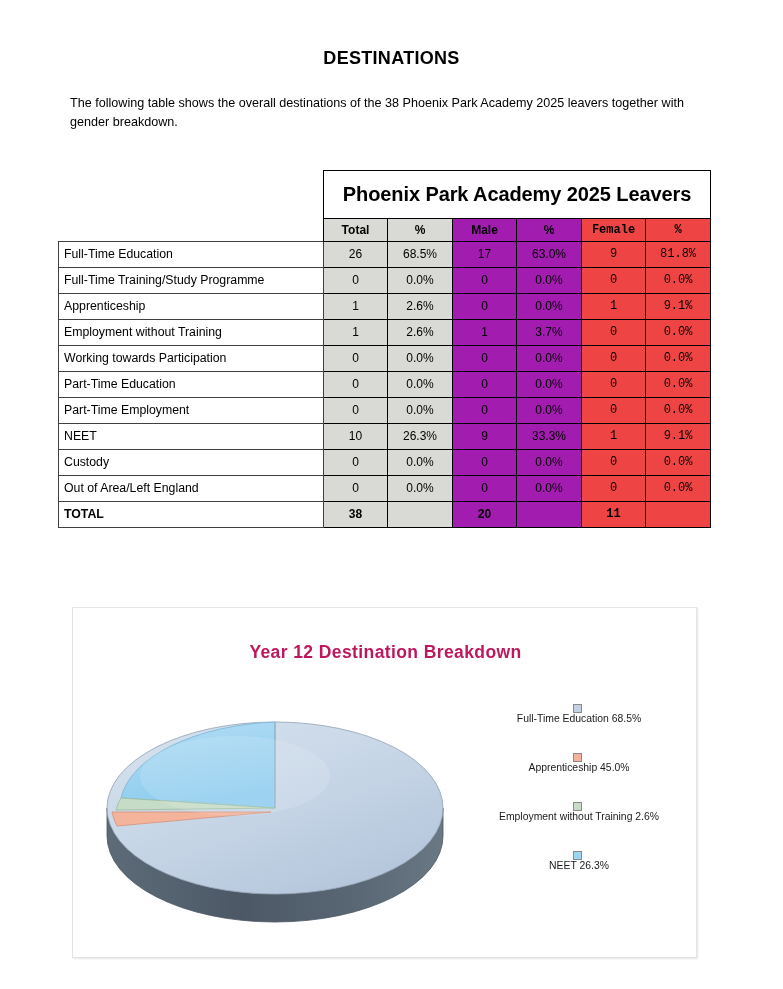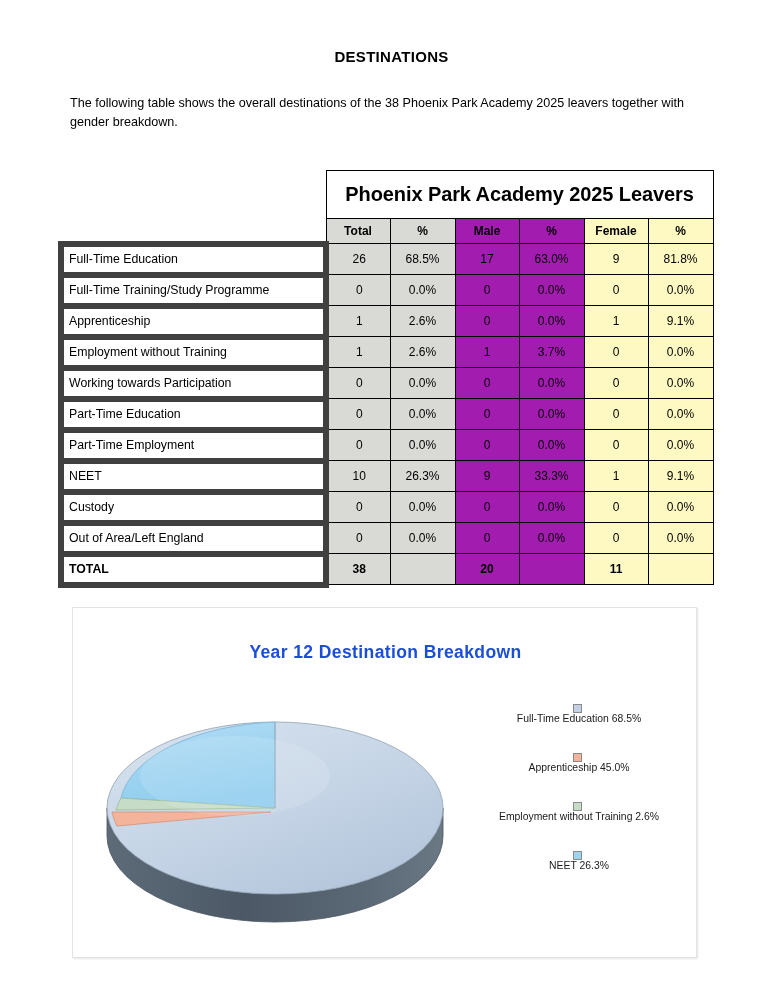--- a/index.html
+++ b/index.html
@@ -16,21 +16,21 @@
     overflow: hidden;
   }
 
   
   .page-title {
     position: absolute;
     left: 0;
     top: 48px;
     width: 783px;
     text-align: center;
-    font-size: 15px;
+    font-size: 18px;
     font-weight: bold;
     letter-spacing: 0.3px;
   }
 
   .intro-paragraph {
     position: absolute;
     left: 70px;
     top: 94px;
     width: 648px;
     font-size: 12.6px;
@@ -86,25 +86,25 @@
   .subhead {
     border: 1px solid #000000;
     text-align: center;
     font-size: 12px;
     font-weight: bold;
     height: 22px;
     line-height: 22px;
   }
   .bg-grey  { background: #d9d9d6; }
   .bg-blue  { background: #a21caf; }
-  .bg-steel { background: #fef9c3; }
+  .bg-steel { background: #ef4444; font-family: Liberation Mono, monospace; }
 
   
   .row-label {
-    border: 6px solid #404040;
+    border: 1px solid #404040;
     background: #ffffff;
     text-align: left;
     padding-left: 5px !important;
     font-size: 12.3px;
     height: 25px;
     line-height: 25px;
     white-space: nowrap;
     overflow: hidden;
   }
   .row-cell {
@@ -133,21 +133,21 @@
   }
   .chart-title {
     position: absolute;
     left: 0;
     top: 34px;
     width: 625px;
     text-align: center;
     font-size: 17.5px;
     font-weight: bold;
     letter-spacing: 0.4px;
-    color: #1d4ed8;
+    color: #be185d;
   }
   .pie-stage {
     position: absolute;
     left: 12px;
     top: 68px;
     width: 380px;
     height: 250px;
   }
   .legend {
     position: absolute;

